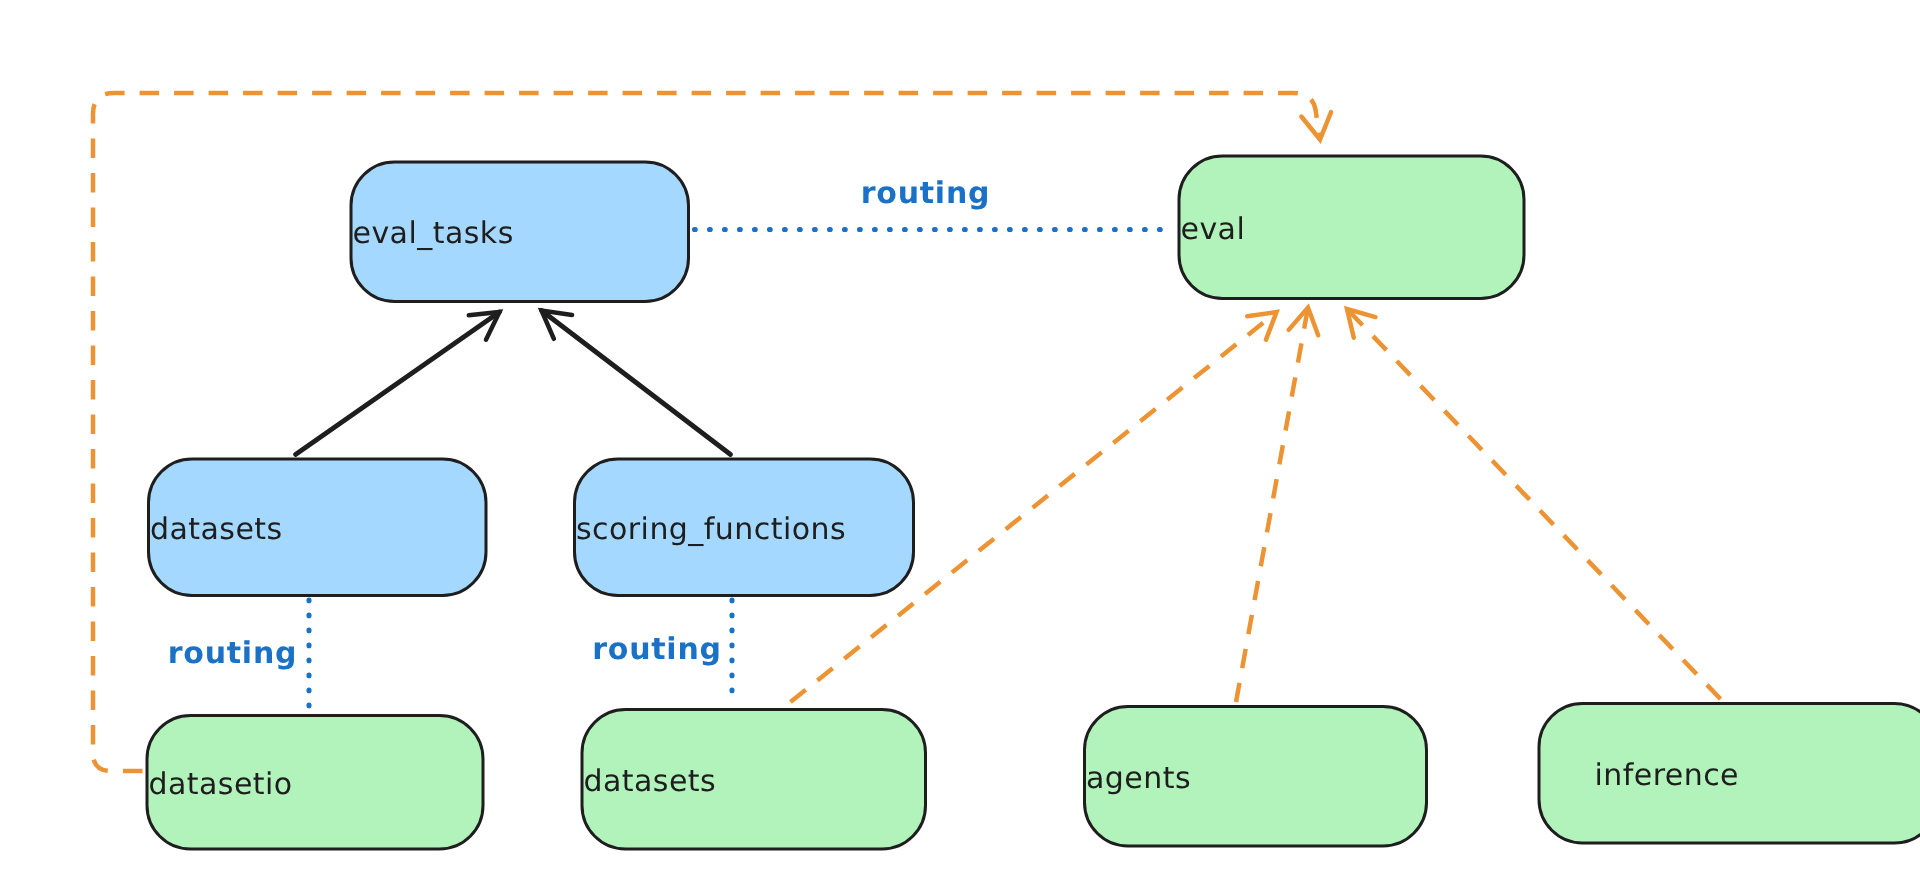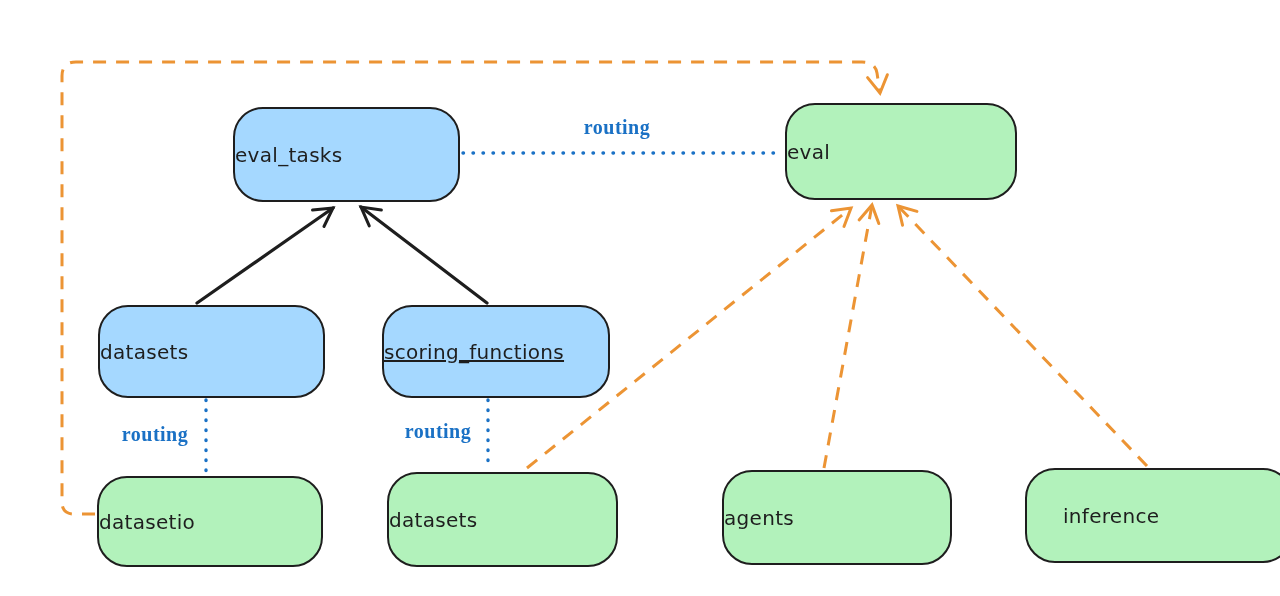--- a/index.html
+++ b/index.html
@@ -32,21 +32,20 @@
   .node.blue  { background: #a5d8ff; }
   .node.green { background: #b2f2bb; }
   .edge-label {
     position: absolute;
     color: #1a71c5;
     font-size: 20px;
     font-weight: 600;
     letter-spacing: 0.5px;
     text-align: center;
     width: 100px;
-    font-family: Liberation Serif, serif;
   }
 </style>
 </head>
 <body>
 
 <div class="canvas">
 
   <svg class="edges" viewBox="0 0 1280 596" xmlns="http://www.w3.org/2000/svg">
     <defs>
       <marker id="ah-black" markerUnits="userSpaceOnUse" markerWidth="30" markerHeight="30" viewBox="0 0 30 30" refX="24" refY="15" orient="auto">
@@ -75,21 +74,21 @@
   </div>
 
   <div class="node blue" style="left:98px; top:305px; width:227px; height:93px;">
     <span>datasets</span>
   </div>
 
   <div class="node green" style="left:785px; top:103px; width:232px; height:97px;">
     <span>eval</span>
   </div>
 
-  <div class="node blue" style="left:382px; top:305px; width:228px; height:93px;text-decoration:underline;">
+  <div class="node blue" style="left:382px; top:305px; width:228px; height:93px;">
     <span>scoring_functions</span>
   </div>
 
   <div class="node green" style="left:97px; top:476px; width:226px; height:91px;">
     <span>datasetio</span>
   </div>
 
   <div class="node green" style="left:387px; top:472px; width:231px; height:95px;">
     <span>datasets</span>
   </div>

